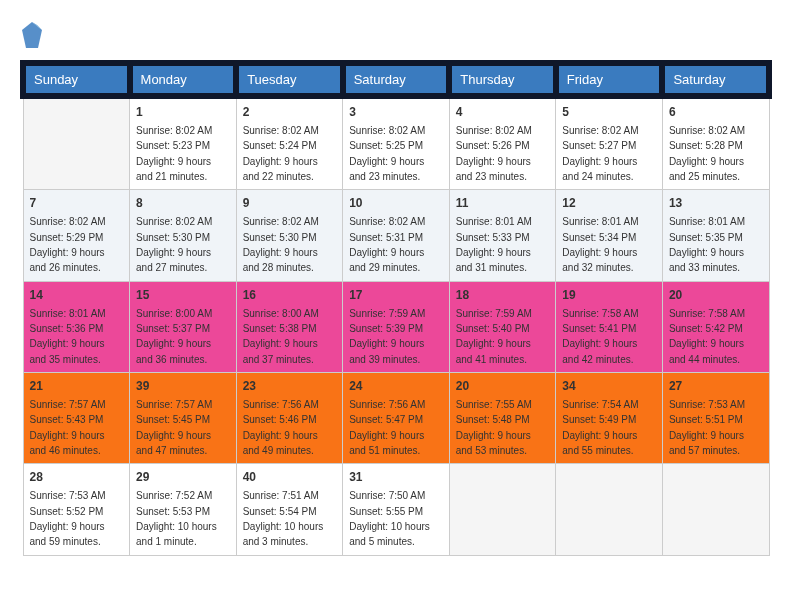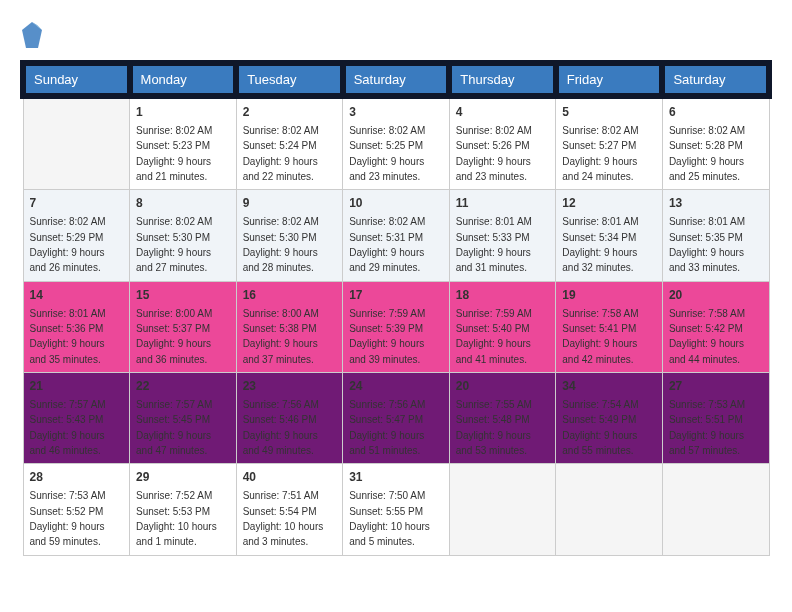--- a/index.html
+++ b/index.html
@@ -168,24 +168,24 @@
         <span class="day-info">Sunrise: 8:00 AM<br>Sunset: 5:38 PM<br>Daylight: 9 hours and 37 minutes.</span></td>
         <td><span class="day-num">17</span>
         <span class="day-info">Sunrise: 7:59 AM<br>Sunset: 5:39 PM<br>Daylight: 9 hours and 39 minutes.</span></td>
         <td><span class="day-num">18</span>
         <span class="day-info">Sunrise: 7:59 AM<br>Sunset: 5:40 PM<br>Daylight: 9 hours and 41 minutes.</span></td>
         <td><span class="day-num">19</span>
         <span class="day-info">Sunrise: 7:58 AM<br>Sunset: 5:41 PM<br>Daylight: 9 hours and 42 minutes.</span></td>
         <td><span class="day-num">20</span>
         <span class="day-info">Sunrise: 7:58 AM<br>Sunset: 5:42 PM<br>Daylight: 9 hours and 44 minutes.</span></td>
       </tr>
-      <tr style="background: #701a75;">
+      <tr style="background: #f97316;">
         <td><span class="day-num">21</span>
         <span class="day-info">Sunrise: 7:57 AM<br>Sunset: 5:43 PM<br>Daylight: 9 hours and 46 minutes.</span></td>
-        <td><span class="day-num">22</span>
+        <td><span class="day-num">39</span>
         <span class="day-info">Sunrise: 7:57 AM<br>Sunset: 5:45 PM<br>Daylight: 9 hours and 47 minutes.</span></td>
         <td><span class="day-num">23</span>
         <span class="day-info">Sunrise: 7:56 AM<br>Sunset: 5:46 PM<br>Daylight: 9 hours and 49 minutes.</span></td>
         <td><span class="day-num">24</span>
         <span class="day-info">Sunrise: 7:56 AM<br>Sunset: 5:47 PM<br>Daylight: 9 hours and 51 minutes.</span></td>
         <td><span class="day-num">20</span>
         <span class="day-info">Sunrise: 7:55 AM<br>Sunset: 5:48 PM<br>Daylight: 9 hours and 53 minutes.</span></td>
         <td><span class="day-num">34</span>
         <span class="day-info">Sunrise: 7:54 AM<br>Sunset: 5:49 PM<br>Daylight: 9 hours and 55 minutes.</span></td>
         <td><span class="day-num">27</span>

